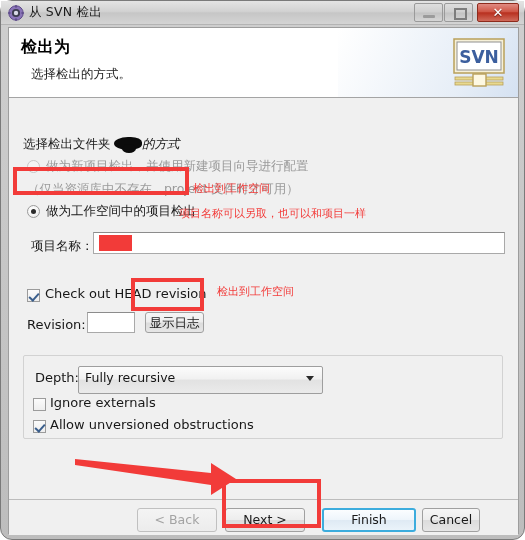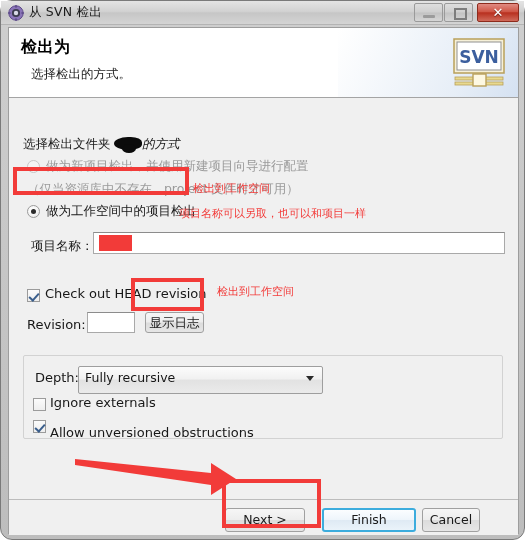--- a/index.html
+++ b/index.html
@@ -336,25 +336,26 @@
       <div class="lbl" style="left:26px; top:271px; font-size:13px;">Depth:</div>
       <div id="combo-depth" style="top:267px;">
         <div id="combo-depth-text">Fully recursive</div>
         <div id="combo-arrow"></div>
       </div>
 
       <div class="cbox" style="left:24px; top:299px;"></div>
       <div class="lbl" style="left:41px; top:296px; font-size:13px;">Ignore externals</div>
 
       <div class="cbox on" style="left:24px; top:321px;"></div>
-      <div class="lbl" style="left:41px; top:326px; font-size:13px;">Allow unversioned obstructions</div>
+      <div class="lbl" style="left:41px; top:318px; font-size:13px;">Allow unversioned obstructions</div>
 
     </div>
 
     <div id="footer">
+      <div class="pbtn disabled" style="left:128px; top:8px; width:80px; height:24px; line-height:22px;">&lt; Back</div>
       <div class="pbtn" style="left:216px; top:8px; width:80px; height:24px; line-height:22px;">Next &gt;</div>
       <div class="pbtn default" style="left:313px; top:8px; width:94px; height:24px; line-height:20px;">Finish</div>
       <div class="pbtn" style="left:413px; top:8px; width:58px; height:24px; line-height:22px;">Cancel</div>
     </div>
 
   </div>
 
   <div class="ann-box" style="left:12px; top:166px; width:176px; height:28px;"></div>
   <div class="ann-text" style="left:192px; top:180px;">检出到工作空间</div>
 

